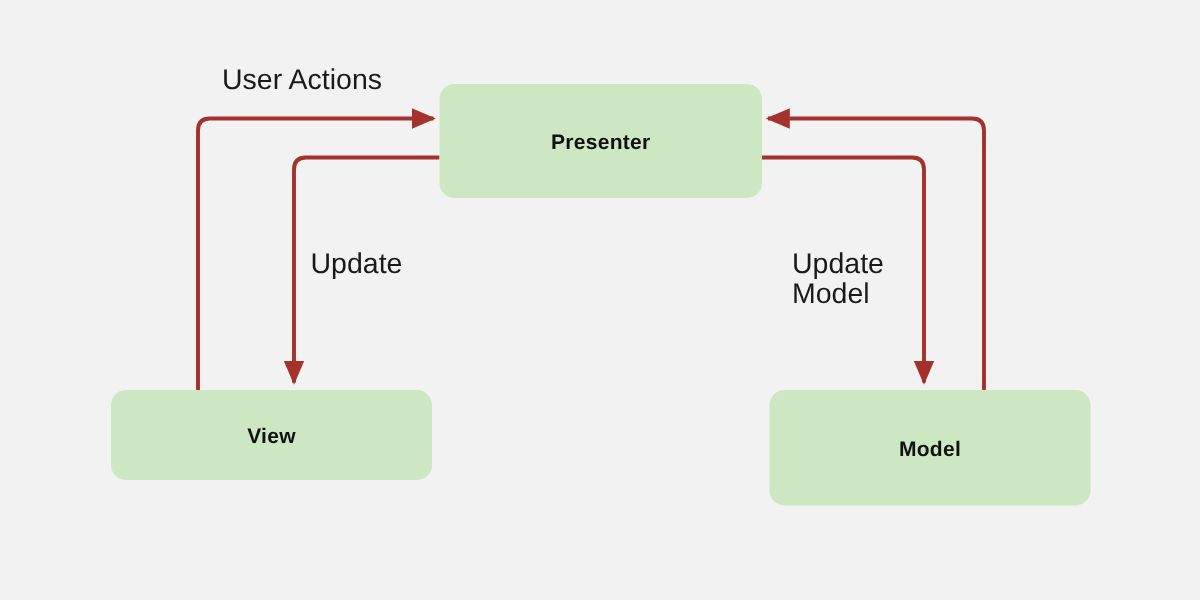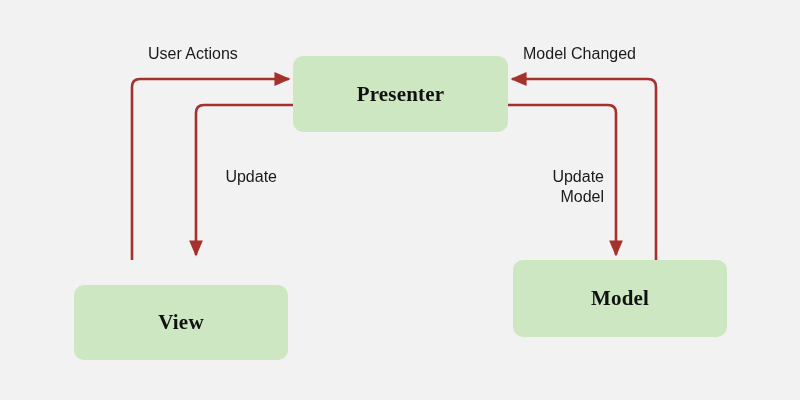--- a/index.html
+++ b/index.html
@@ -30,38 +30,38 @@
   .node {
     position: absolute;
     background: #cde7c2;
     border-radius: 10px;
     display: flex;
     align-items: center;
     justify-content: center;
     box-sizing: border-box;
   }
   .node-label {
-    font-family: Liberation Serif, serif;
+    font-family: Liberation Sans, sans-serif;
     font-weight: bold;
-    font-size: 21px;
+    font-size: 14px;
     color: #111111;
     letter-spacing: 0.2px;
     white-space: nowrap;
   }
   #node-presenter { left: 293px; top: 56px; width: 215px; height: 76px; }
-  #node-view      { left: 74px;  top: 260px; width: 214px; height: 75px; margin-top: 25px; }
+  #node-view      { left: 74px;  top: 260px; width: 214px; height: 60px; }
   #node-model     { left: 513px; top: 260px; width: 214px; height: 77px; }
 
   .edge-label {
     position: absolute;
     font-family: "Liberation Sans", sans-serif;
-    font-size: 16px;
+    font-size: 19px;
     color: #1a1a1a;
     white-space: nowrap;
-    text-align: right;
+    text-align: left;
     line-height: 20px;
   }
   #label-user-actions  { left: 148px; top: 44px; }
   #label-model-changed { left: 523px; top: 44px; }
   #label-update-ui     { left: 207px; top: 167px; width: 70px; }
   #label-update-model  { left: 528px; top: 167px; width: 76px; }
   .edge-label .line2 { display: block; }
 </style>
 </head>
 <body>
@@ -92,23 +92,20 @@
   </div>
 
   <div class="node" id="node-model">
     <span class="node-label">Model</span>
   </div>
 
   <div class="edge-label" id="label-user-actions">
     <span>User Actions</span>
   </div>
 
-  <div class="edge-label" id="label-model-changed">
-    <span>Model Changed</span>
-  </div>
 
   <div class="edge-label" id="label-update-ui">
     <span>Update</span>
   </div>
 
   <div class="edge-label" id="label-update-model">
     <span>Update</span>
     <span class="line2">Model</span>
   </div>
 

